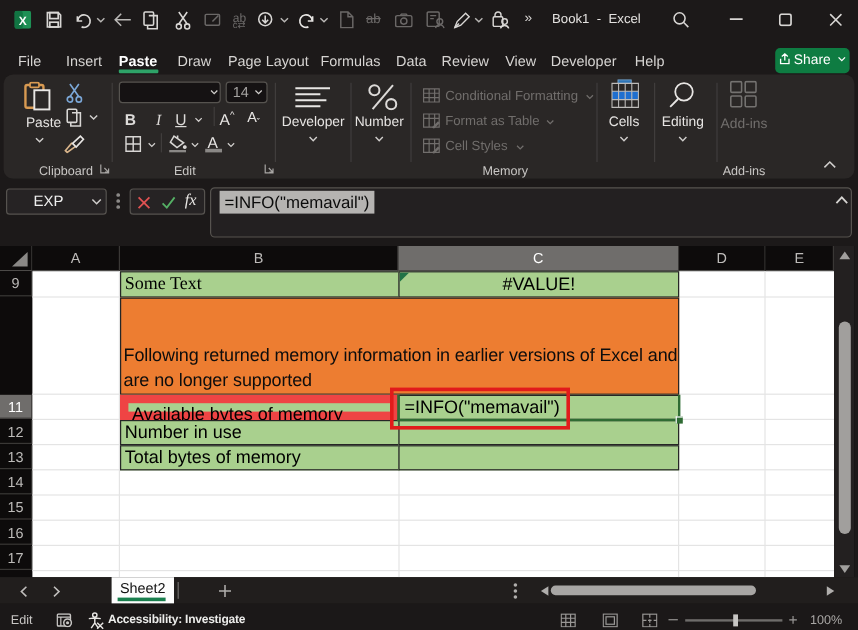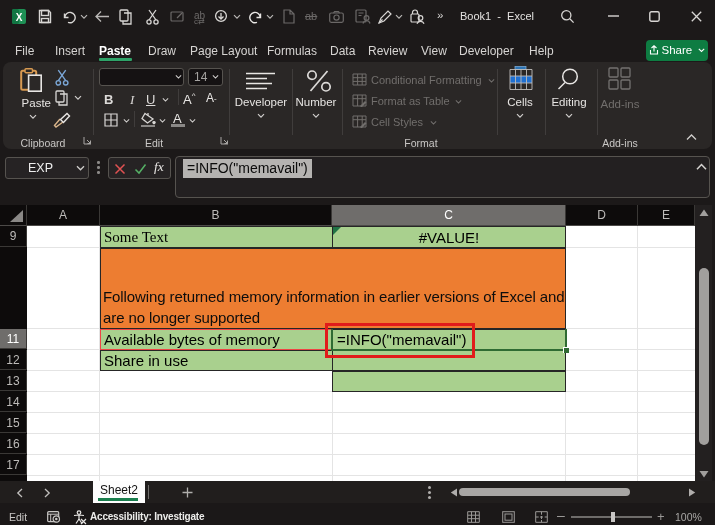--- a/index.html
+++ b/index.html
@@ -203,21 +203,21 @@
     <rect x="1" y="1" width="8" height="11" rx="1" fill="none" stroke="#d8d6d4" stroke-width="1.3"></rect>
     <path d="M5 4 h7 l0 11 h-8 v-3" fill="none" stroke="#d8d6d4" stroke-width="1.3"></path>
   </svg>
   <svg class="abs" style="left:71px;top:33px" width="8" height="6" viewBox="0 0 8 6">
       <path d="M1 1.2 l3 3 3-3" fill="none" stroke="#d0cecc" stroke-width="1.2"></path>
     </svg>
   <svg class="abs" style="left:50px;top:50px" width="18" height="16" viewBox="0 0 18 16">
     <path d="M10 10 L3 15 L1.5 13.5 L7 7" fill="none" stroke="#d8b48a" stroke-width="1.4"></path>
     <path d="M7.5 7.5 L14 1.5 L16.5 4 L10.5 10.5 z" fill="none" stroke="#e8e6e4" stroke-width="1.4"></path>
   </svg>
-  <div class="abs glabel" style="left:0px;text-align:center;">Clipboard</div>
+  <div class="abs glabel" style="left:12px;text-align:center;">Clipboard</div>
   <svg class="abs" style="left:80px;top:74px" width="9" height="9" viewBox="0 0 9 9">
       <path d="M1 1 v7 h7 M4 4 l3.4 3.4 M7.5 4.5 v3 h-3" fill="none" stroke="#a8a6a4" stroke-width="1"></path>
     </svg>
 
   <div class="abs" style="left:96px;top:6px;width:85px;height:18px;background:#151213;border:1px solid #56534f;border-radius:3px;"></div>
   <svg class="abs" style="left:172px;top:12px" width="7" height="6" viewBox="0 0 8 6">
       <path d="M1 1.2 l3 3 3-3" fill="none" stroke="#d0cecc" stroke-width="1.2"></path>
     </svg>
   <div class="abs" style="left:185px;top:6px;width:35px;height:18px;background:#151213;border:1px solid #56534f;border-radius:3px;color:#a5a3a1;font-size:12px;line-height:17px;padding-left:5px;">14</div>
   <svg class="abs" style="left:209px;top:12px" width="7" height="6" viewBox="0 0 8 6">
@@ -293,21 +293,21 @@
       <path d="M1 1.2 l3 3 3-3" fill="none" stroke="#716e6c" stroke-width="1.2"></path>
     </svg>
   <svg class="abs" style="left:349px;top:53px" width="15" height="13" viewBox="0 0 15 13">
       <path d="M1 1 h13 v11 h-13 z M1 4.7 h13 M5.6 1 v11 M10.2 1 v11" fill="none" stroke="#716e6c" stroke-width="1"></path>
       <path d="M8 12 l5-5 1.5 1.5 -5 5z" fill="#716e6c"></path>
     </svg>
   <div class="abs gray" style="left:368px;top:54px;font-size:11px;">Cell Styles</div>
   <svg class="abs" style="left:427px;top:58px" width="7" height="6" viewBox="0 0 8 6">
       <path d="M1 1.2 l3 3 3-3" fill="none" stroke="#716e6c" stroke-width="1.2"></path>
     </svg>
-  <div class="abs glabel" style="left:378px;">Format</div>
+  <div class="abs glabel" style="left:378px;">Memory</div>
 
   <svg class="abs" style="left:506px;top:4px" width="24" height="24" viewBox="0 0 24 24">
     <rect x="6" y="0.5" width="11" height="3" fill="#2e75b6" stroke="#7aa7d0" stroke-width="0.8"></rect>
     <rect x="1" y="10" width="22" height="7" fill="#1f6fd0"></rect>
     <path d="M1 3.5 h22 v20 h-22 z M1 10 h22 M1 17 h22 M6.5 3.5 v20 M12 3.5 v20 M17.5 3.5 v20" fill="none" stroke="#bebcba" stroke-width="0.9"></path>
   </svg>
   <div class="abs rlabel" style="left:500px;top:34px;width:34px;text-align:center;">Cells</div>
   <svg class="abs" style="left:513px;top:51px" width="8" height="6" viewBox="0 0 8 6">
       <path d="M1 1.2 l3 3 3-3" fill="none" stroke="#d0cecc" stroke-width="1.2"></path>
     </svg>
@@ -393,24 +393,25 @@
   <div class="abs" style="left:565px;top:21px;width:1px;height:255px;background:#e4e4e4;"></div>
   <div class="abs" style="left:637px;top:21px;width:1px;height:255px;background:#e4e4e4;"></div>
 
   <div class="cell" style="left:100px;top:21px;width:233px;height:22px;background:#a9d08e;border:1px solid #262626;line-height:21px;padding-left:3px;font-family:Liberation Serif, serif;">Some Text</div>
   <div class="cell" style="left:332px;top:21px;width:234px;height:22px;background:#a9d08e;border:1px solid #262626;line-height:21px;text-align:center;">#VALUE!</div>
   <svg class="abs" style="left:333px;top:22px" width="8" height="8" viewBox="0 0 8 8">
       <path d="M0 0 H8 L0 8 z" fill="#217346"></path>
     </svg>
   <div class="cell" style="left:100px;top:43px;width:466px;height:81px;background:#ed7d31;border:1px solid #262626;"></div>
   <div class="cell" style="left:103px;top:81px;width:470px;line-height:21px;color:#0d0d0d;letter-spacing:-0.1px;">Following returned memory information in earlier versions of Excel and<br>are no longer supported</div>
-  <div class="cell" style="left:100px;top:124px;width:233px;height:21px;background:#a9d08e;border:1px solid #ef4444;line-height:20px;padding-left:3px;">Available bytes of memory</div>
+  <div class="cell" style="left:100px;top:124px;width:233px;height:21px;background:#a9d08e;border:7px solid #ef4444;line-height:20px;padding-left:3px;">Available bytes of memory</div>
   <div class="cell" style="left:332px;top:124px;width:234px;height:21px;background:#a9d08e;border:1px solid #262626;line-height:20px;padding-left:4px;">=INFO("memavail")</div>
-  <div class="cell" style="left:100px;top:145px;width:233px;height:21px;background:#a9d08e;border:1px solid #262626;line-height:20px;padding-left:3px;">Share in use</div>
+  <div class="cell" style="left:100px;top:145px;width:233px;height:21px;background:#a9d08e;border:1px solid #262626;line-height:20px;padding-left:3px;">Number in use</div>
   <div class="cell" style="left:332px;top:145px;width:234px;height:21px;background:#a9d08e;border:1px solid #262626;"></div>
+  <div class="cell" style="left:100px;top:166px;width:233px;height:21px;background:#a9d08e;border:1px solid #262626;line-height:20px;padding-left:3px;">Total bytes of memory</div>
   <div class="cell" style="left:332px;top:166px;width:234px;height:21px;background:#a9d08e;border:1px solid #262626;"></div>
 
   <div class="abs" style="left:331px;top:124px;width:2px;height:22px;background:#2f6b33;"></div>
   <div class="abs" style="left:565px;top:124px;width:2px;height:22px;background:#2f6b33;"></div>
   <div class="abs" style="left:331px;top:144px;width:236px;height:2px;background:#2f6b33;"></div>
   <div class="abs" style="left:563px;top:142px;width:6px;height:6px;background:#2f6b33;border:1px solid #fff;border-right:none;border-bottom:none;"></div>
 
   <div class="abs" style="left:325px;top:118px;width:150px;height:35px;border:3px solid #e11b1b;"></div>
 
   <div class="abs" style="left:695px;top:0;width:17px;height:276px;background:#232020;"></div>

